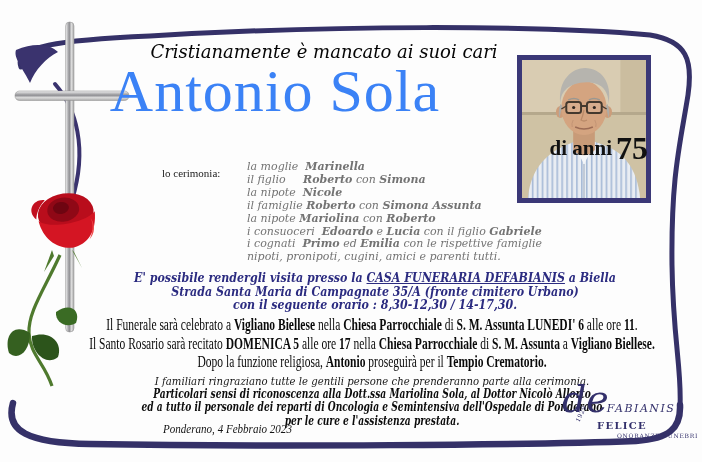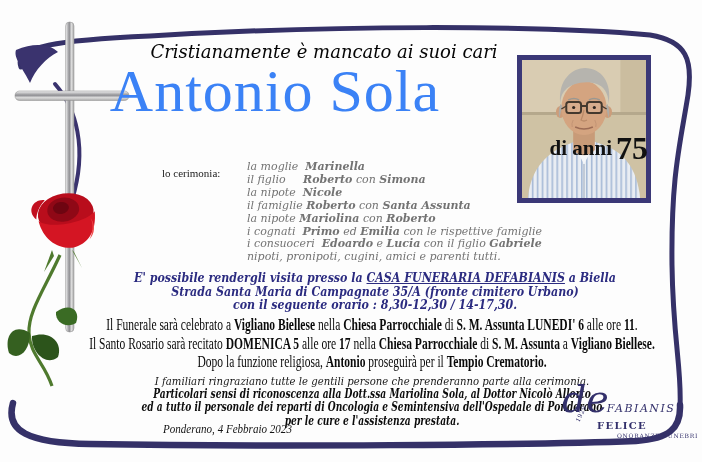--- a/index.html
+++ b/index.html
@@ -172,24 +172,24 @@
 
   <div class="intro">Cristianamente è mancato ai suoi cari</div>
   <div class="name">Antonio Sola</div>
   <div class="age"><span>di anni</span><span class="num">75</span></div>
 
   <div class="announce-label">lo cerimonia:</div>
   <div class="family">
       <div class="tline"><span>la moglie  </span><span class="b">Marinella</span></div>
       <div class="tline"><span>il figlio     </span><span class="b">Roberto</span><span> con </span><span class="b">Simona</span></div>
       <div class="tline"><span>la nipote  </span><span class="b">Nicole</span></div>
-      <div class="tline"><span>il famiglie </span><span class="b">Roberto</span><span> con </span><span class="b">Santa Assunta</span></div>
+      <div class="tline"><span>il famiglie </span><span class="b">Roberto</span><span> con </span><span class="b">Simona Assunta</span></div>
       <div class="tline"><span>la nipote </span><span class="b">Mariolina</span><span> con </span><span class="b">Roberto</span></div>
+      <div class="tline"><span>i consuoceri  </span><span class="b">Edoardo</span><span> e </span><span class="b">Lucia</span><span> con il figlio </span><span class="b">Gabriele</span></div>
       <div class="tline"><span>i cognati  </span><span class="b">Primo</span><span> ed </span><span class="b">Emilia</span><span> con le rispettive famiglie</span></div>
-      <div class="tline"><span>i consuoceri  </span><span class="b">Edoardo</span><span> e </span><span class="b">Lucia</span><span> con il figlio </span><span class="b">Gabriele</span></div>
       <div class="tline"><span>nipoti, pronipoti, cugini, amici e parenti tutti.</span></div>
     </div>
 
   <div class="visit">
       <div class="tline"><span>E' possibile rendergli visita presso la </span><span class="u">CASA FUNERARIA DEFABIANIS</span><span> a Biella</span></div>
       <div class="tline"><span>Strada Santa Maria di Campagnate 35/A (fronte cimitero Urbano)</span></div>
       <div class="tline"><span>con il seguente orario : 8,30-12,30 / 14-17,30.</span></div>
     </div>
   <div class="funeral">
       <div class="tline"><span>Il Funerale sarà celebrato a </span><span class="b">Vigliano Biellese</span><span> nella </span><span class="b">Chiesa Parrocchiale</span><span> di </span><span class="b">S. M. Assunta</span><span>  </span><span class="b">LUNEDI' 6</span><span> alle ore </span><span class="b">11</span><span>.</span></div>

